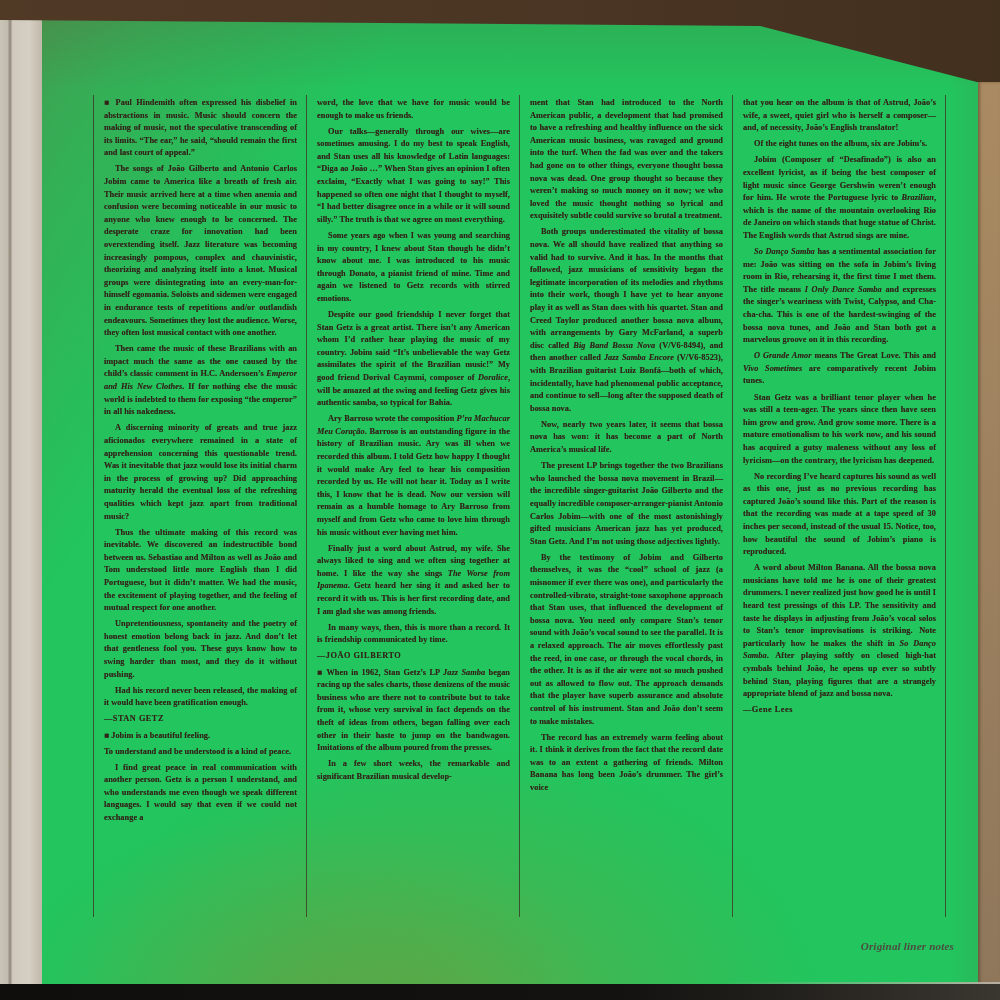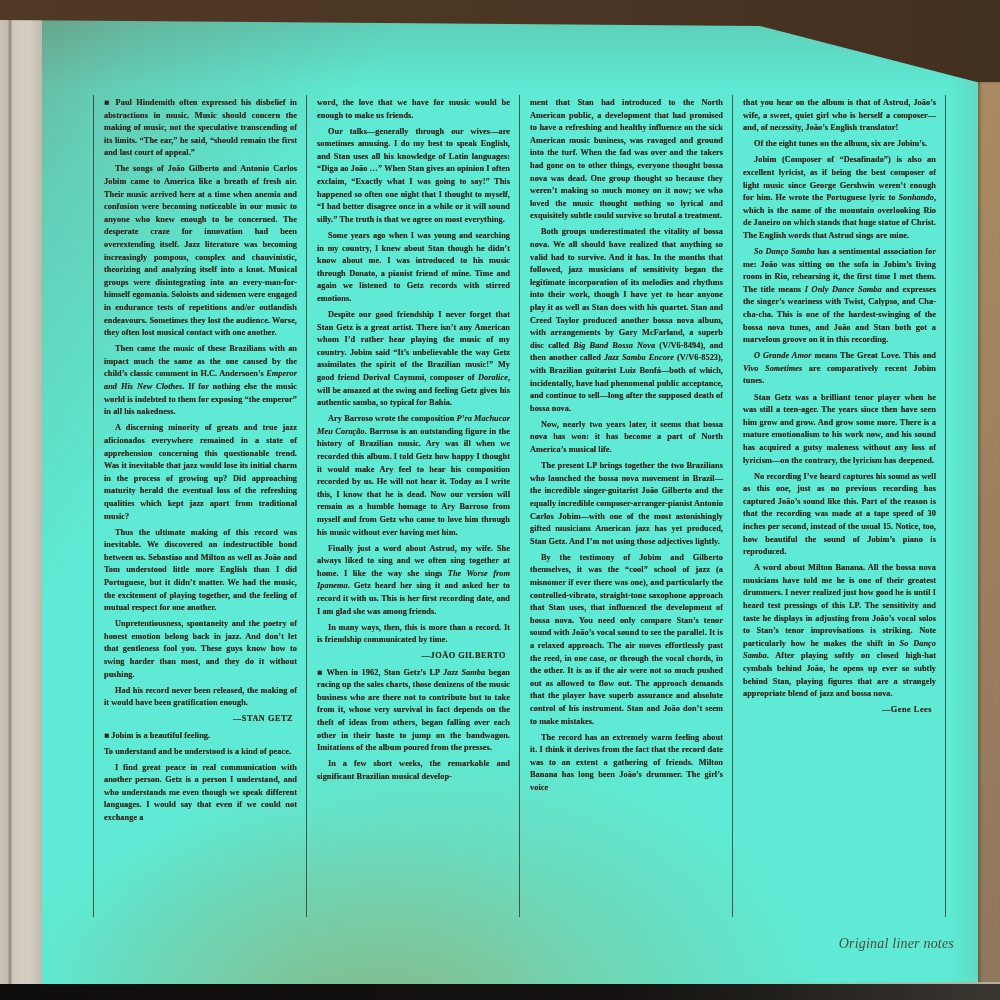--- a/index.html
+++ b/index.html
@@ -3,21 +3,21 @@
 <meta charset="utf-8">
 <style>
   html, body { margin:0; padding:0; }
   body {
     width:1000px; height:1000px; overflow:hidden;
     background:#4a3423;
     font-family:"Liberation Serif", serif;
   }
   .photo {
     position:relative; width:1000px; height:1000px; overflow:hidden;
-    background:#5eead4;
+    background:#22c55e;
   }
   
   .paper-shading {
     position:absolute; inset:0; pointer-events:none;
     background:
       radial-gradient(55% 40% at 44% 102%, rgba(196,118,28,0.30), rgba(196,118,28,0) 70%),
       radial-gradient(40% 25% at 30% 100%, rgba(180,110,30,0.18), rgba(180,110,30,0) 75%),
       linear-gradient(122deg, rgba(122,88,55,0.42) 0%, rgba(122,88,55,0.20) 10%, rgba(122,88,55,0.0) 26%),
       linear-gradient(to bottom, rgba(95,72,50,0.22), rgba(95,72,50,0) 9%),
       linear-gradient(to left, rgba(100,85,65,0.18), rgba(100,85,65,0) 5%);
@@ -65,27 +65,27 @@
     text-align:justify;
     font-weight:700;
     color:#30241a;
     letter-spacing:0.05px;
     text-shadow:0 0 0.5px rgba(72,50,30,0.55);
   }
   .para i { font-style:italic; }
   .indent { text-indent:11px; }
   .lead, .flush { text-indent:0; }
   .sig {
-    text-align:right; padding-right:4px; margin-top:0;
+    padding-right:4px; margin-top:0;
     letter-spacing:0.5px;
   }
   .caption {
     position:absolute; right:46px; bottom:48px;
-    font-style:italic; font-weight:400;
-    font-size:14px; color:#4e4a40;
+    font-style:italic; font-weight:700;
+    font-size:11px; color:#4e4a40;
     letter-spacing:0.2px;
   }
 </style>
 </head>
 <body>
 
 <div class="photo">
   <div class="paper-shading"></div>
   <div class="spine"></div>
   <div class="top-band"></div>
@@ -123,21 +123,21 @@
         <p class="para flush">ment that Stan had introduced to the North American public, a development that had promised to have a refreshing and healthy influence on the sick American music business, was ravaged and ground into the turf. When the fad was over and the takers had gone on to other things, everyone thought bossa nova was dead. One group thought so because they weren’t making so much money on it now; we who loved the music thought nothing so lyrical and exquisitely subtle could survive so brutal a treatment.</p>
         <p class="para indent">Both groups underestimated the vitality of bossa nova. We all should have realized that anything so valid had to survive. And it has. In the months that followed, jazz musicians of sensitivity began the legitimate incorporation of its melodies and rhythms into their work, though I have yet to hear anyone play it as well as Stan does with his quartet. Stan and Creed Taylor produced another bossa nova album, with arrangements by Gary McFarland, a superb disc called <i>Big Band Bossa Nova</i> (V/V6-8494), and then another called <i>Jazz Samba Encore</i> (V/V6-8523), with Brazilian guitarist Luiz Bonfá—both of which, incidentally, have had phenomenal public acceptance, and continue to sell—long after the supposed death of bossa nova.</p>
         <p class="para indent">Now, nearly two years later, it seems that bossa nova has won: it has become a part of North America’s musical life.</p>
         <p class="para indent">The present LP brings together the two Brazilians who launched the bossa nova movement in Brazil—the incredible singer-guitarist João Gilberto and the equally incredible composer-arranger-pianist Antonio Carlos Jobim—with one of the most astonishingly gifted musicians American jazz has yet produced, Stan Getz. And I’m not using those adjectives lightly.</p>
         <p class="para indent">By the testimony of Jobim and Gilberto themselves, it was the “cool” school of jazz (a misnomer if ever there was one), and particularly the controlled-vibrato, straight-tone saxophone approach that Stan uses, that influenced the development of bossa nova. You need only compare Stan’s tenor sound with João’s vocal sound to see the parallel. It is a relaxed approach. The air moves effortlessly past the reed, in one case, or through the vocal chords, in the other. It is as if the air were not so much pushed out as allowed to flow out. The approach demands that the player have superb assurance and absolute control of his instrument. Stan and João don’t seem to make mistakes.</p>
         <p class="para indent">The record has an extremely warm feeling about it. I think it derives from the fact that the record date was to an extent a gathering of friends. Milton Banana has long been João’s drummer. The girl’s voice</p>
       </div>
     <div class="col">
         <p class="para flush">that you hear on the album is that of Astrud, João’s wife, a sweet, quiet girl who is herself a composer—and, of necessity, João’s English translator!</p>
         <p class="para indent">Of the eight tunes on the album, six are Jobim’s.</p>
-        <p class="para indent">Jobim (Composer of “Desafinado”) is also an excellent lyricist, as if being the best composer of light music since George Gershwin weren’t enough for him. He wrote the Portuguese lyric to <i>Sonhando</i>, which is the name of the mountain overlooking Rio de Janeiro on which stands that huge statue of Christ. The English words that Astrud sings are mine.</p>
+        <p class="para indent">Jobim (Composer of “Desafinado”) is also an excellent lyricist, as if being the best composer of light music since George Gershwin weren’t enough for him. He wrote the Portuguese lyric to <i>Brazilian</i>, which is the name of the mountain overlooking Rio de Janeiro on which stands that huge statue of Christ. The English words that Astrud sings are mine.</p>
         <p class="para indent"><i>So Danço Samba</i> has a sentimental association for me: João was sitting on the sofa in Jobim’s living room in Rio, rehearsing it, the first time I met them. The title means <i>I Only Dance Samba</i> and expresses the singer’s weariness with Twist, Calypso, and Cha-cha-cha. This is one of the hardest-swinging of the bossa nova tunes, and João and Stan both got a marvelous groove on it in this recording.</p>
         <p class="para indent"><i>O Grande Amor</i> means The Great Love. This and <i>Vivo Sometimes</i> are comparatively recent Jobim tunes.</p>
         <p class="para indent">Stan Getz was a brilliant tenor player when he was still a teen-ager. The years since then have seen him grow and grow. And grow some more. There is a mature emotionalism to his work now, and his sound has acquired a gutsy maleness without any loss of lyricism—on the contrary, the lyricism has deepened.</p>
         <p class="para indent">No recording I’ve heard captures his sound as well as this one, just as no previous recording has captured João’s sound like this. Part of the reason is that the recording was made at a tape speed of 30 inches per second, instead of the usual 15. Notice, too, how beautiful the sound of Jobim’s piano is reproduced.</p>
         <p class="para indent">A word about Milton Banana. All the bossa nova musicians have told me he is one of their greatest drummers. I never realized just how good he is until I heard test pressings of this LP. The sensitivity and taste he displays in adjusting from João’s vocal solos to Stan’s tenor improvisations is striking. Note particularly how he makes the shift in <i>So Danço Samba</i>. After playing softly on closed high-hat cymbals behind João, he opens up ever so subtly behind Stan, playing figures that are a strangely appropriate blend of jazz and bossa nova.</p>
         <p class="para sig">—Gene Lees</p>
       </div>
   </div>
 
   <div class="caption">Original liner notes</div>

